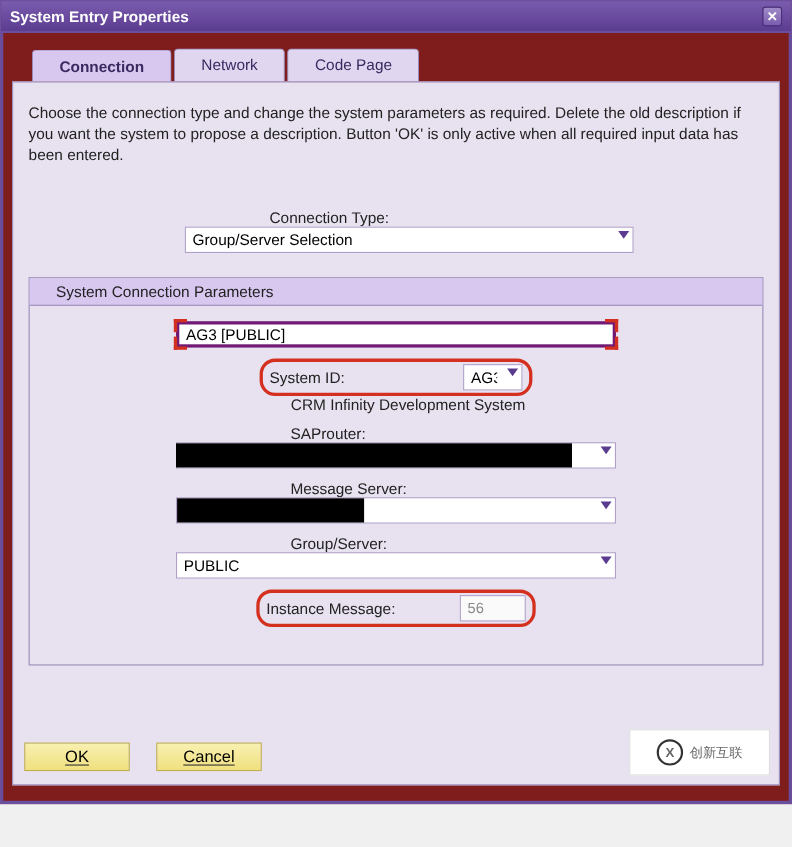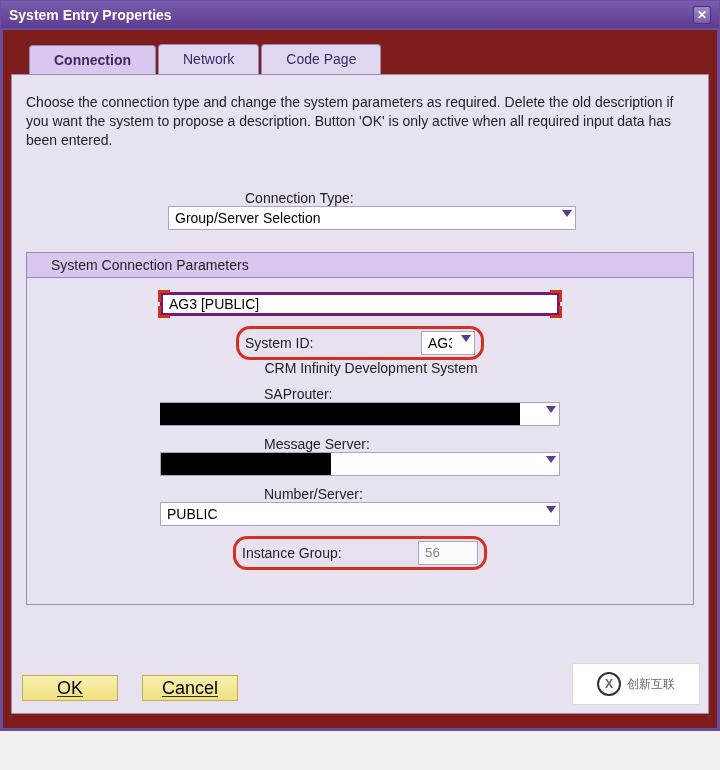--- a/index.html
+++ b/index.html
@@ -34,21 +34,21 @@
     .hl-red label { width:176px !important; }
     .small-combo input { width:54px; height:24px; border:1px solid #b0a0c8; padding:0 20px 0 6px;}
     .hint { margin-left:22px; color:#222; }
     .redacted { background:#000; width:170px; height:22px; }
     .redacted-long { background:#000; width:360px; height:22px; position:absolute; left:0; top:1px;}
     .msgserver { position:relative; width:400px; }
     .msgserver input, .saprouter input, .groupserver input { width:400px; height:24px; border:1px solid #b0a0c8; padding:0 22px 0 6px; font-size:14px;}
     .saprouter, .groupserver { position:relative; width:400px;}
     .instance input { width:60px; height:24px; border:1px solid #b0a0c8; padding:0 6px; color:#888; background:#fafafa;}
     .btnbar { position:absolute; bottom:12px; left:10px; display:flex; gap:24px;}
-    .btn { width:96px; height:26px; background:linear-gradient(#f8f0b0,#f0e080); border:1px solid #c0b050; cursor:pointer; font-size:18px; display:flex;align-items:center;justify-content:center;}
+    .btn { width:96px; height:26px; background:linear-gradient(#f8f0b0,#f0e080); border:1px solid #c0b050; cursor:pointer; font-size:15px; display:flex;align-items:center;justify-content:center;}
     .btn span { text-decoration:underline; text-decoration-color:#333; text-underline-offset:2px; }
     .logo { position:absolute; bottom:8px; right:8px; width:128px; height:42px; background:#fff; border:1px solid #ddd; display:flex; align-items:center; justify-content:center; gap:6px; font-size:12px; color:#666;}
     .logo-mark { width:24px; height:24px; border:2px solid #333; border-radius:50%; display:flex;align-items:center;justify-content:center; font-weight:bold;}
     .outer-border { border:2px solid #6a4e9e; margin-top:-1px; }
   </style>
 </head>
 <body>
 
 <div class="window">
   <div class="titlebar">
@@ -112,30 +112,30 @@
         <div class="row">
           <label>Message Server:</label>
           <div class="msgserver">
             <input type="text" value="" style="">
             <div class="redacted" style="position:absolute;left:1px;top:1px;"></div>
             <span class="dropdown-icon"></span>
           </div>
         </div>
 
         <div class="row">
-          <label>Number/Server:</label>
+          <label>Group/Server:</label>
           <div class="groupserver">
             <input type="text" value="PUBLIC" style="">
             <span class="dropdown-icon"></span>
           </div>
         </div>
 
         <div class="row">
           <span class="hl-red">
-            <label>Instance Group:</label>
+            <label>Instance Message:</label>
             <span class="instance">
               <input type="text" disabled="" value="56" style="">
             </span>
           </span>
         </div>
       </div>
 
       <div class="btnbar">
         <div class="btn">
             <span>OK</span>

